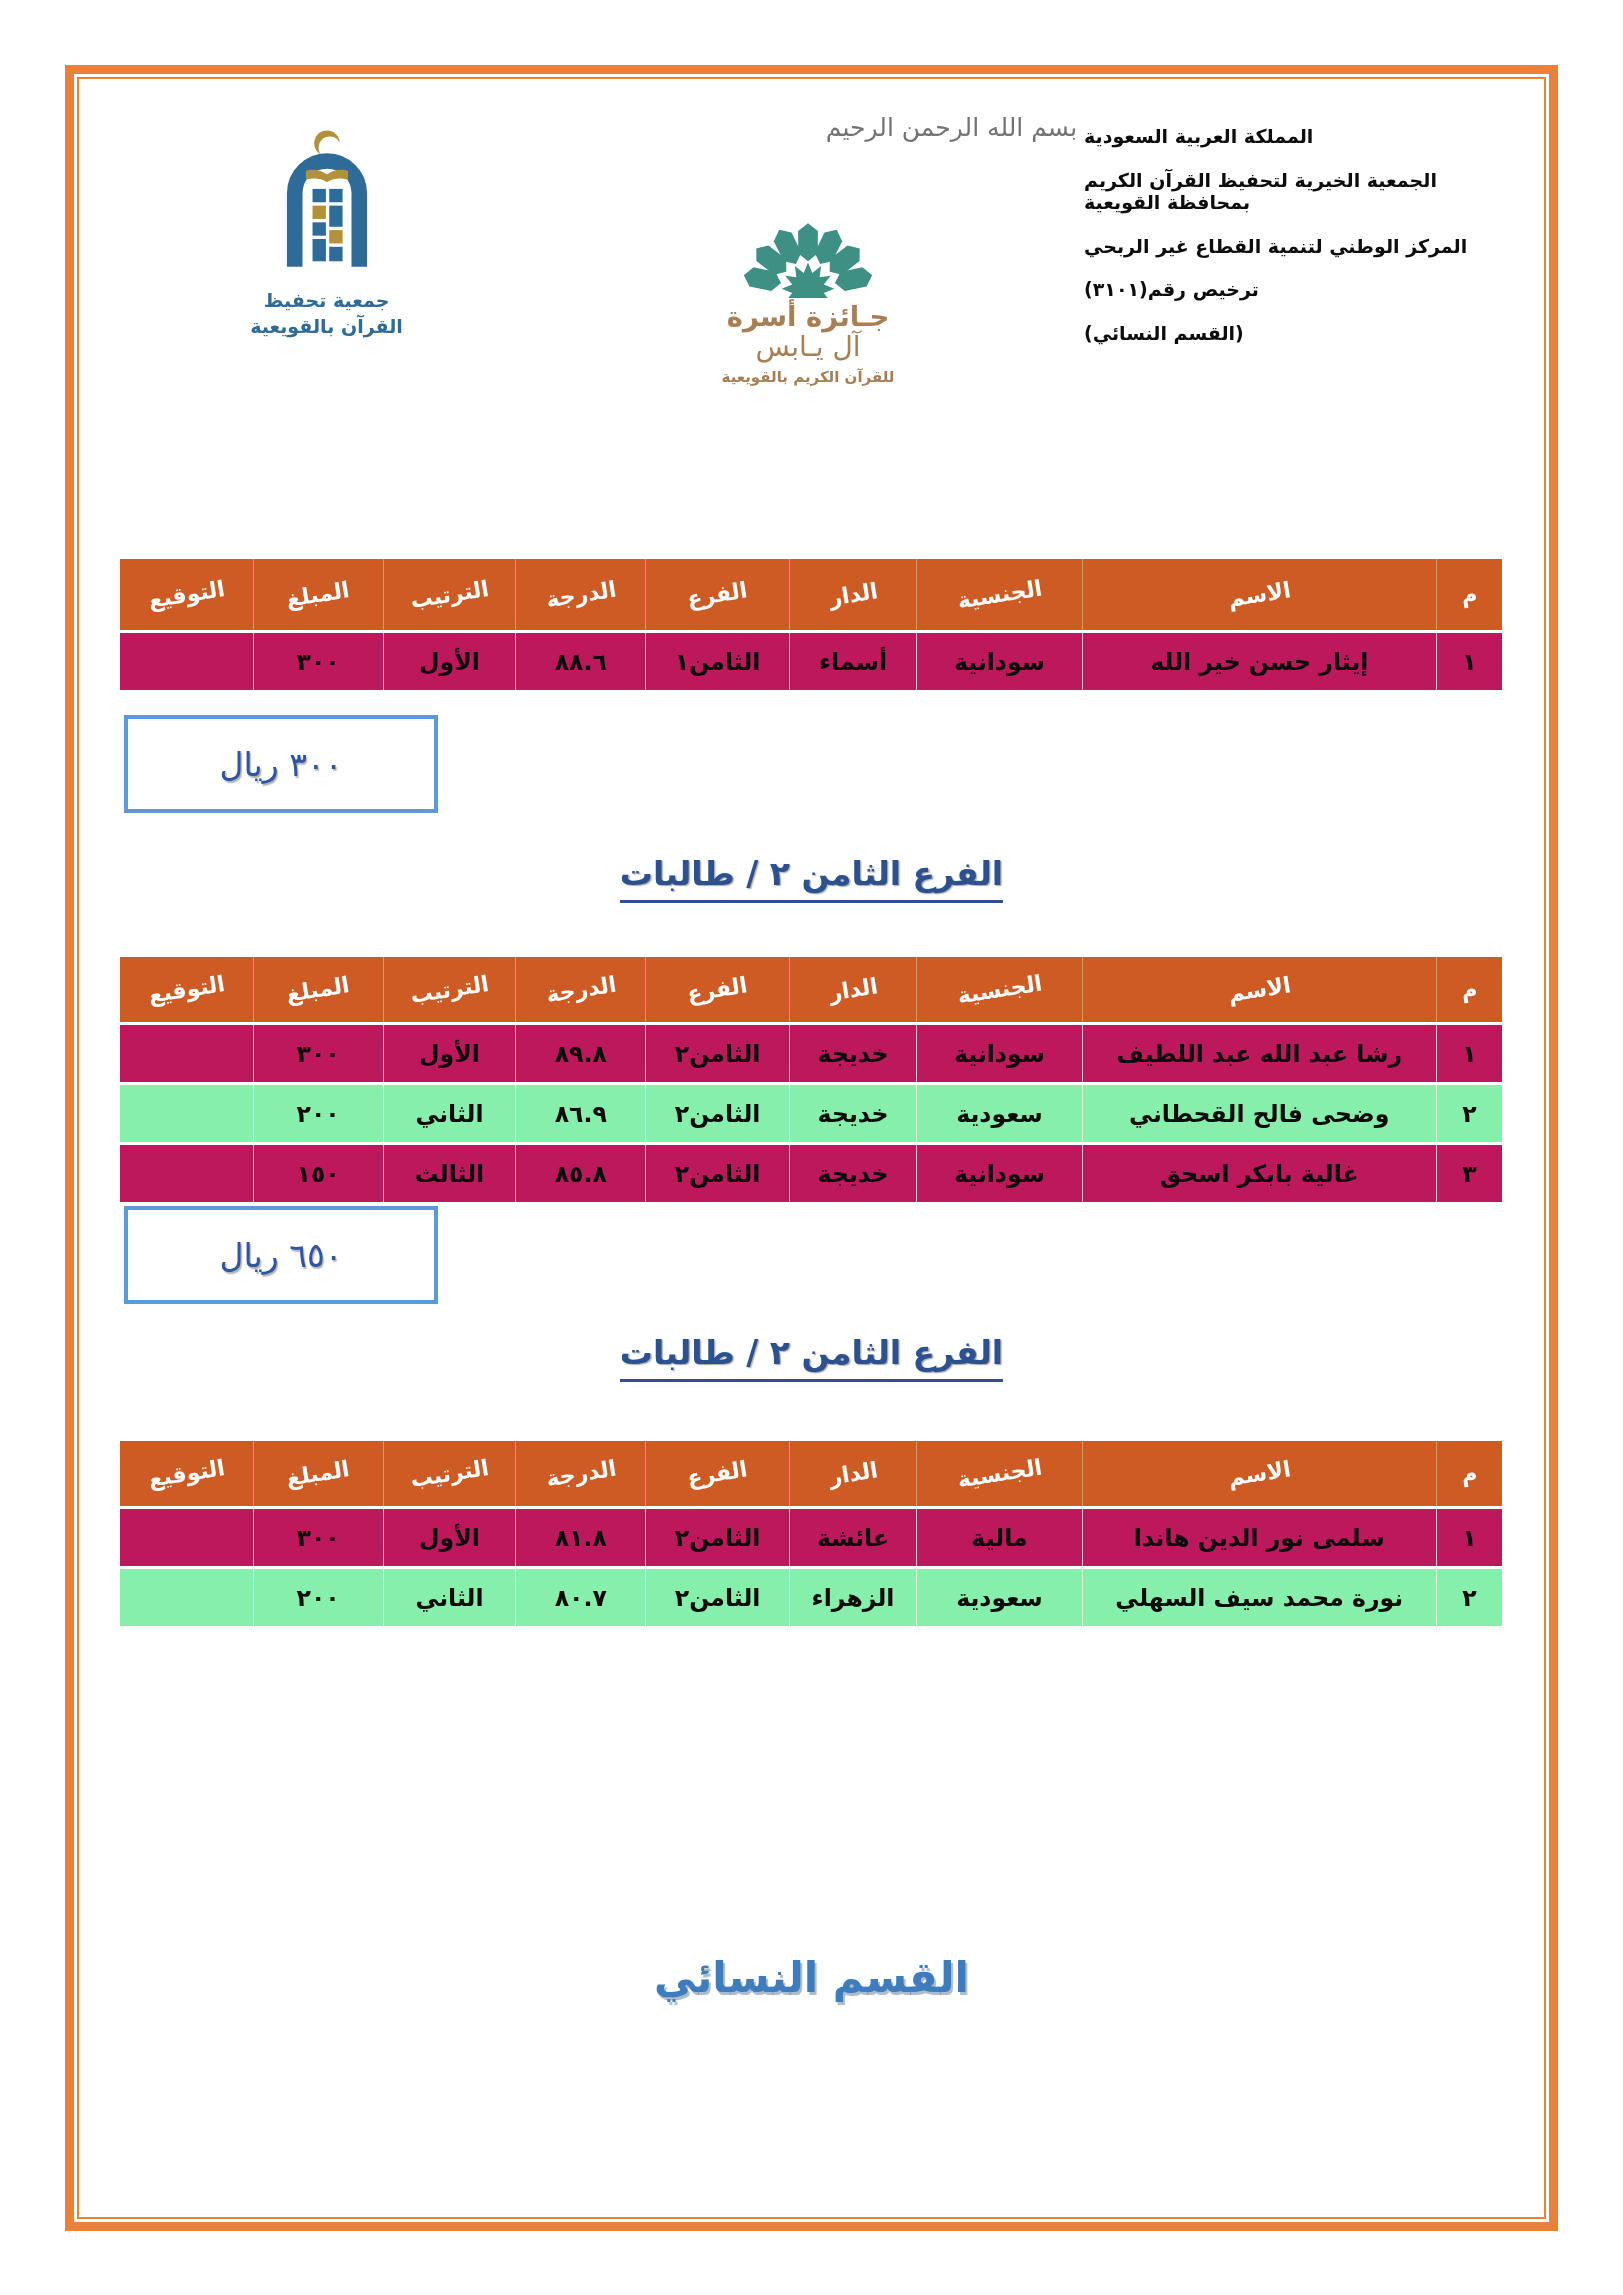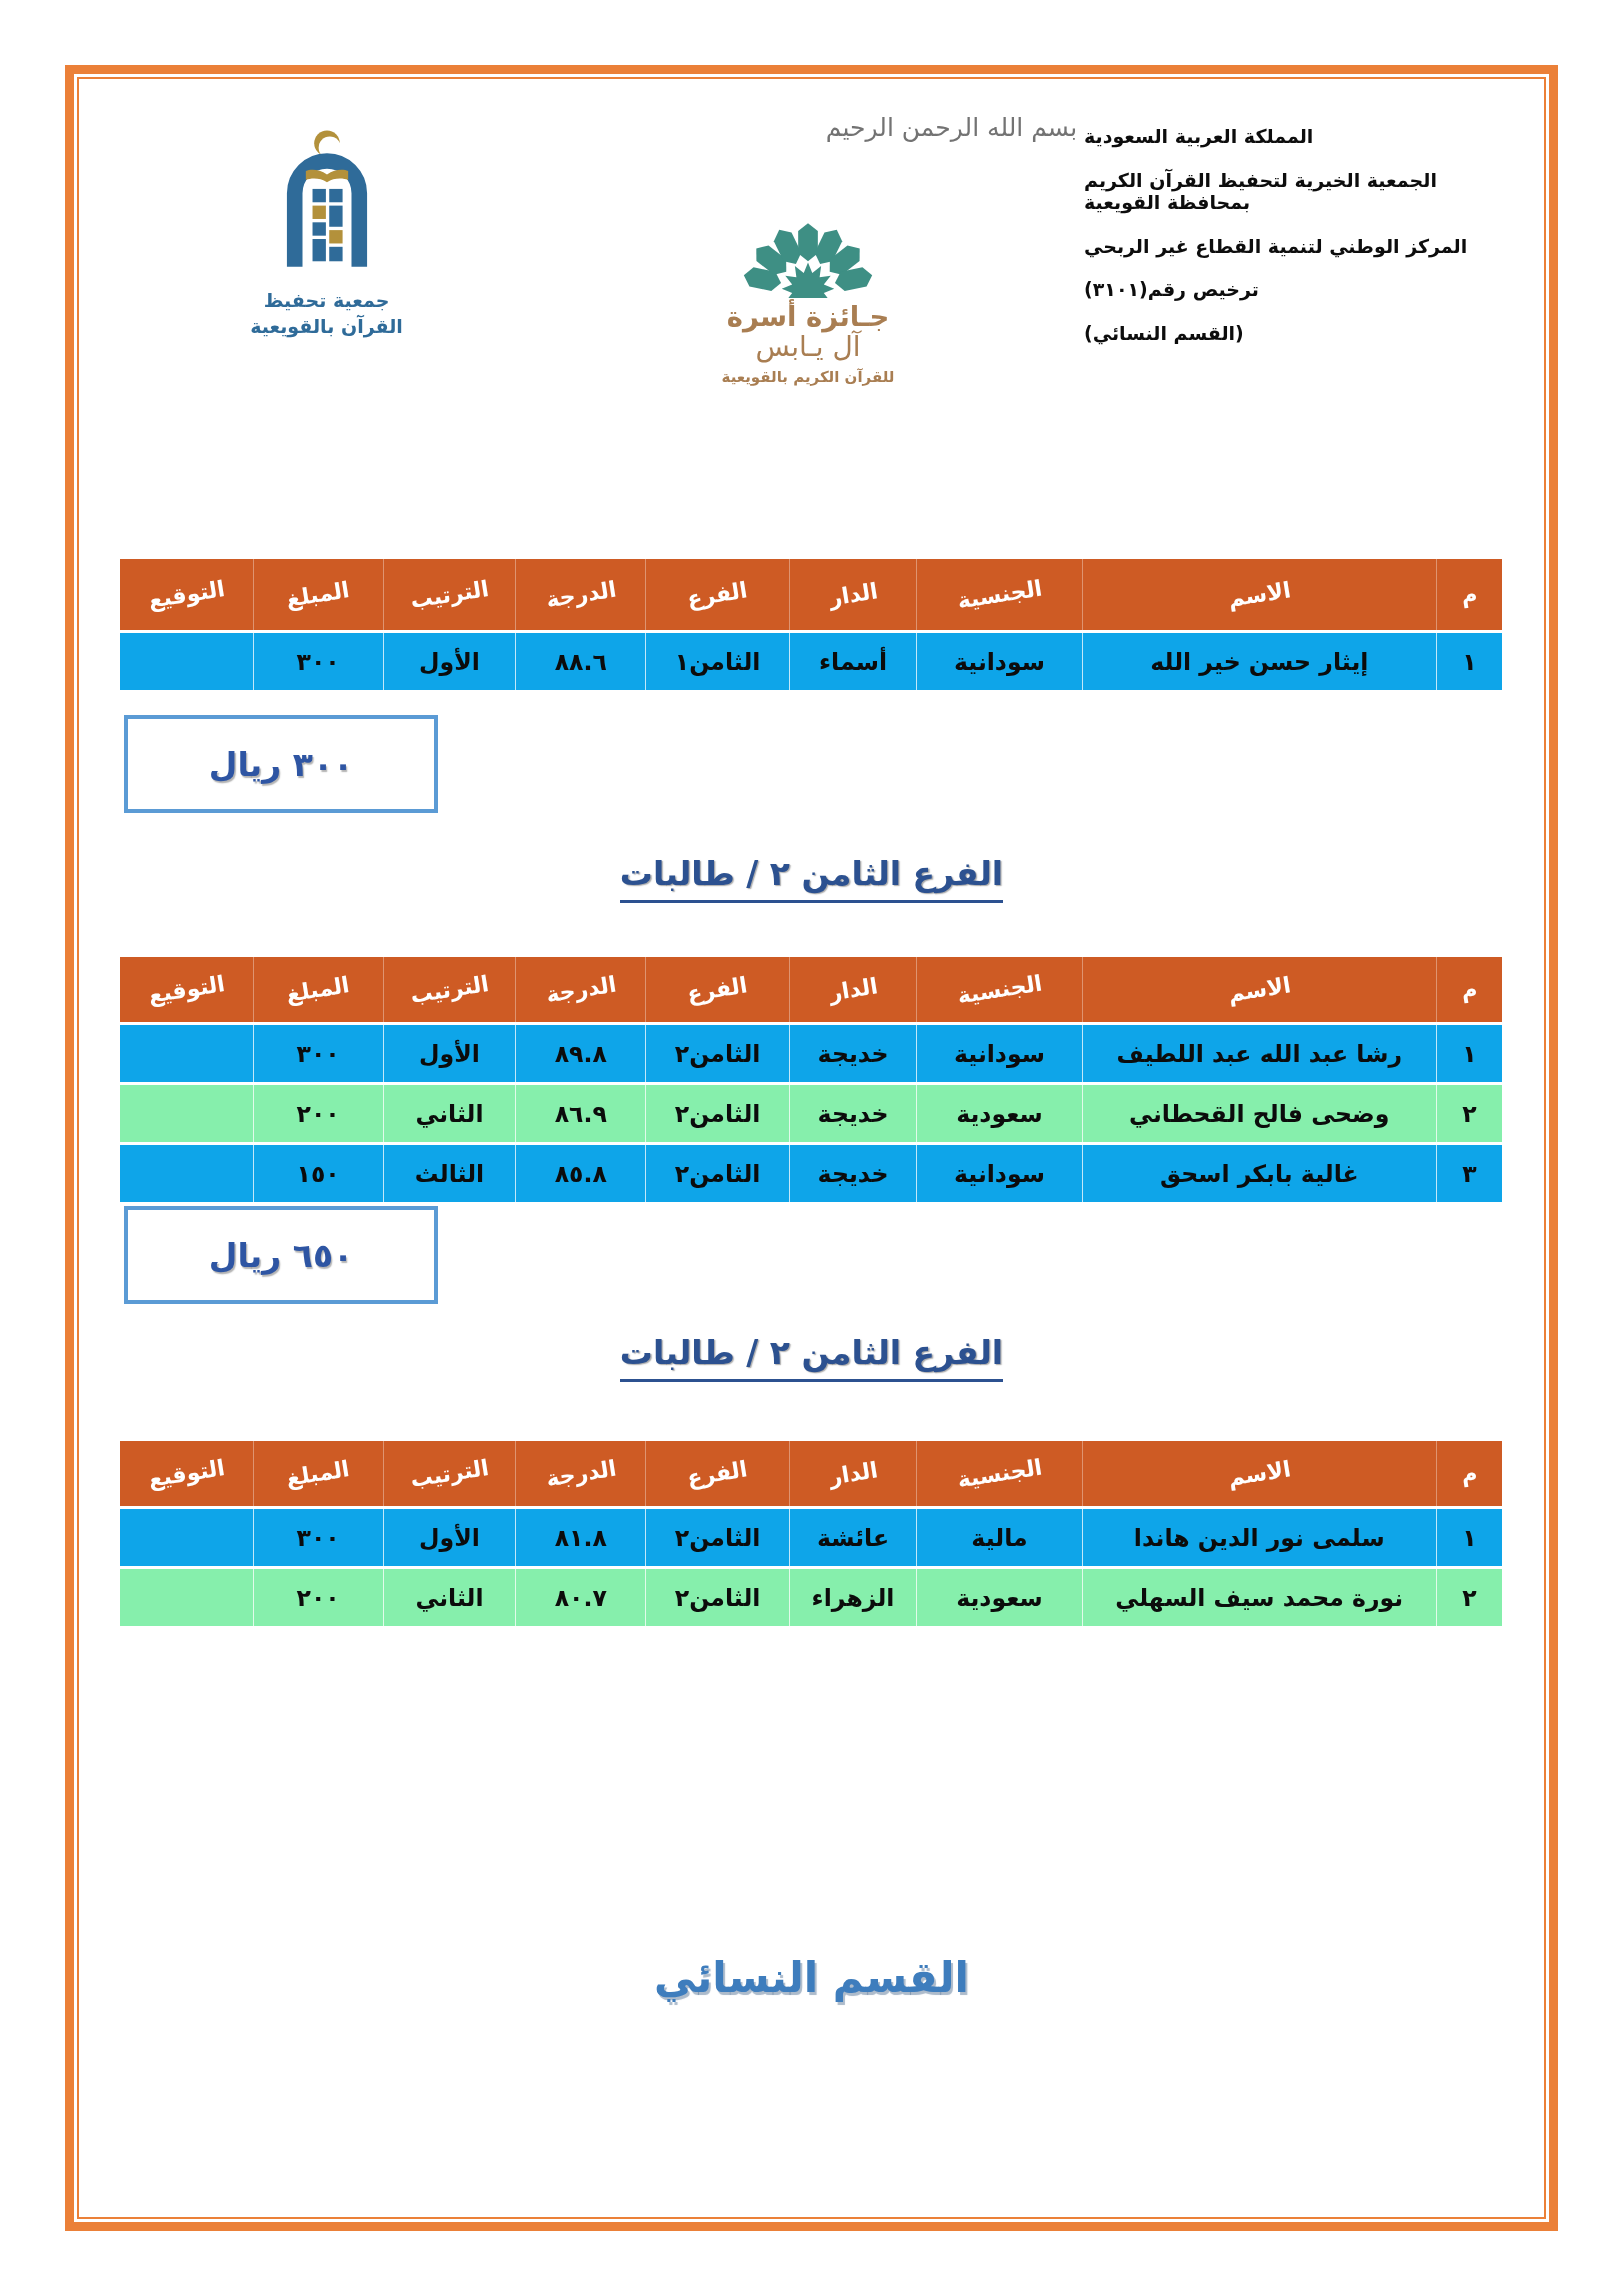--- a/index.html
+++ b/index.html
@@ -43,32 +43,32 @@
   table.results{position:absolute;right:121px;width:1382px;table-layout:fixed;
                 border-collapse:separate;border-spacing:0 3.9px;direction:rtl;}
   #table-0{top:556px}
   #table-1{top:954px}
   #table-2{top:1438px}
   .results th{background:#CE5B24;color:#fff;height:63px;font-size:22px;font-weight:bold;
               border-left:1.3px solid rgba(255,255,255,.35);text-align:center;vertical-align:middle;}
   #table-0 th{height:69px;}
   .results th:last-child{border-left:none;}
   .results th span{display:inline-block;transform:rotate(-9deg);}
-  .results td{background:#0ea5e9;height:55px;text-align:center;vertical-align:middle;
+  .results td{background:#be185d;height:55px;text-align:center;vertical-align:middle;
               font-size:23.6px;font-weight:bold;color:#0c0c0c;
               border-left:1.3px solid rgba(255,255,255,.75);overflow:hidden;}
   .results td:last-child{border-left:none;}
   .results tr.alt td{background:#86efac;text-align:center;}
   col.c0{width:4.8%}col.c1{width:25.6%}col.c2{width:12%}col.c3{width:9.2%}
   col.c4{width:10.4%}col.c5{width:9.4%}col.c6{width:9.6%}col.c7{width:9.4%}col.c8{width:9.6%}
 
   
   .total-box{position:absolute;left:124px;width:306px;height:90px;background:#fff;
              border:4.6px solid #5B9BD5;display:flex;align-items:center;justify-content:center;
-             font-size:33px;font-weight:bold;color:#2E55A3;
+             font-size:33px;font-weight:normal;color:#2E55A3;
              text-shadow:1.3px 2px 1.3px rgba(0,0,0,.3);}
   #box-0{top:715px}
   #box-1{top:1206px}
   #box-2{top:1620px}
 
   
   .dept{position:absolute;top:1953px;width:100%;text-align:center;
         font-size:42px;font-weight:bold;color:#3E7DBD;
         text-shadow:2px 2.6px 0.7px rgba(21,60,105,.35);}
 </style>

